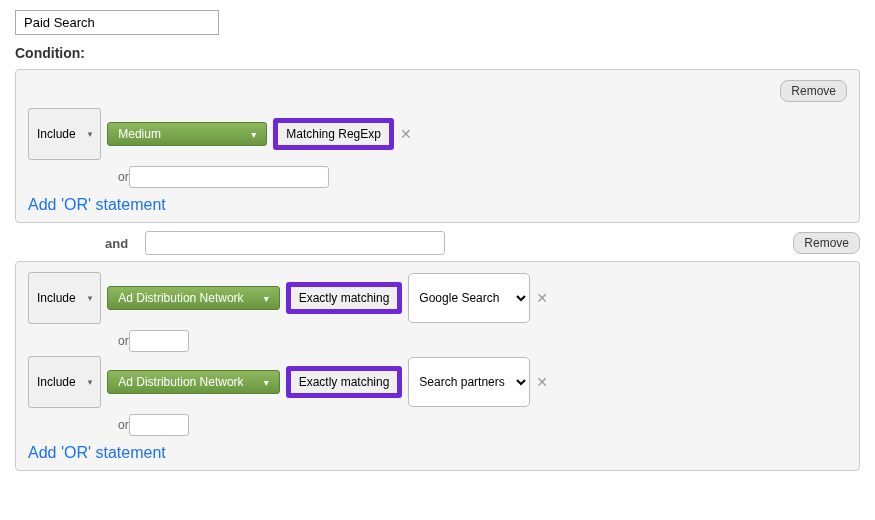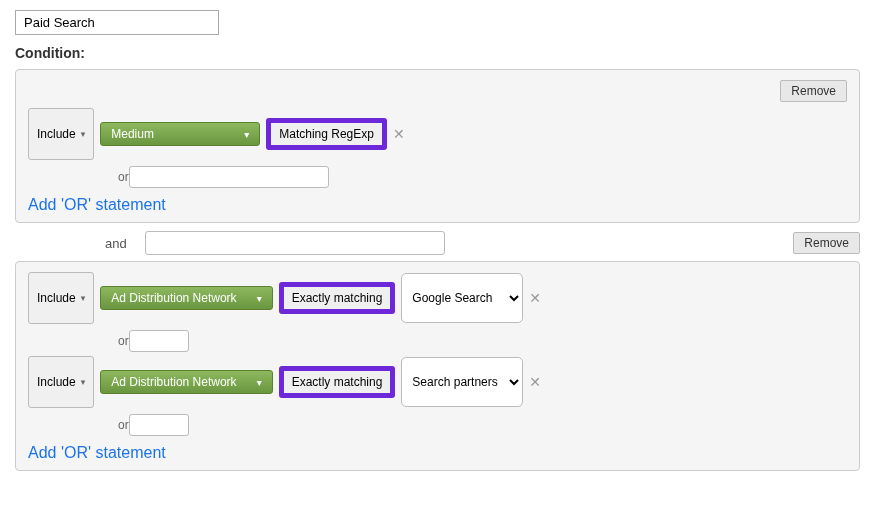--- a/index.html
+++ b/index.html
@@ -39,42 +39,42 @@
       margin-bottom: 6px;
     }
     .remove-row {
       display: flex;
       justify-content: flex-end;
       margin-bottom: 6px;
     }
     .remove-btn {
       background: #e8e8e8;
       border: 1px solid #bbb;
-      border-radius: 2px;
+      border-radius: 8px;
       padding: 3px 10px;
       font-size: 12px;
       cursor: pointer;
       color: #333;
     }
     .condition-row {
       display: flex;
       align-items: center;
       gap: 6px;
       margin-bottom: 6px;
     }
     .include-btn {
       border: 1px solid #bbb;
       background: #f0f0f0;
       border-radius: 3px;
       padding: 18px 8px;
       font-size: 12px;
       cursor: pointer;
       display: flex;
       align-items: center;
-      gap: 5px;
+      gap: 12px;
       white-space: nowrap;
     }
     .include-btn .arrow {
       font-size: 9px;
       color: #666;
     }
     .green-dropdown {
       background: #7da84e;
       background: linear-gradient(to bottom, #8db85e, #6a9640);
       border: 1px solid #5a8030;
@@ -154,21 +154,21 @@
     }
     .and-row {
       display: flex;
       align-items: center;
       gap: 10px;
       margin: 8px 0 6px 0;
     }
     .and-text {
       color: #555;
       font-size: 13px;
-      font-weight: normal;
+      font-weight: bold;
       min-width: 30px;
     }
     .and-input {
       border: 1px solid #bbb;
       border-radius: 3px;
       padding: 4px 8px;
       font-size: 12px;
       background: #fff;
       flex: 1;
       max-width: 300px;

